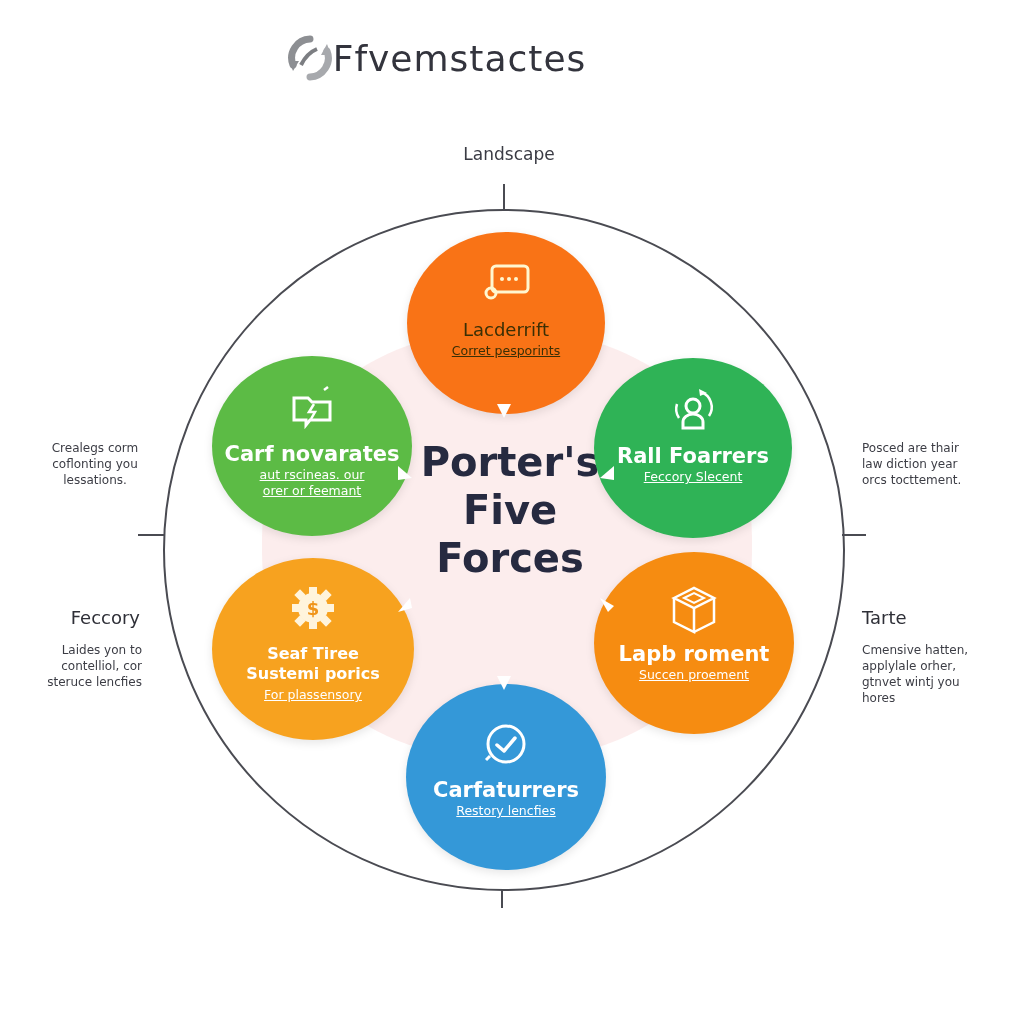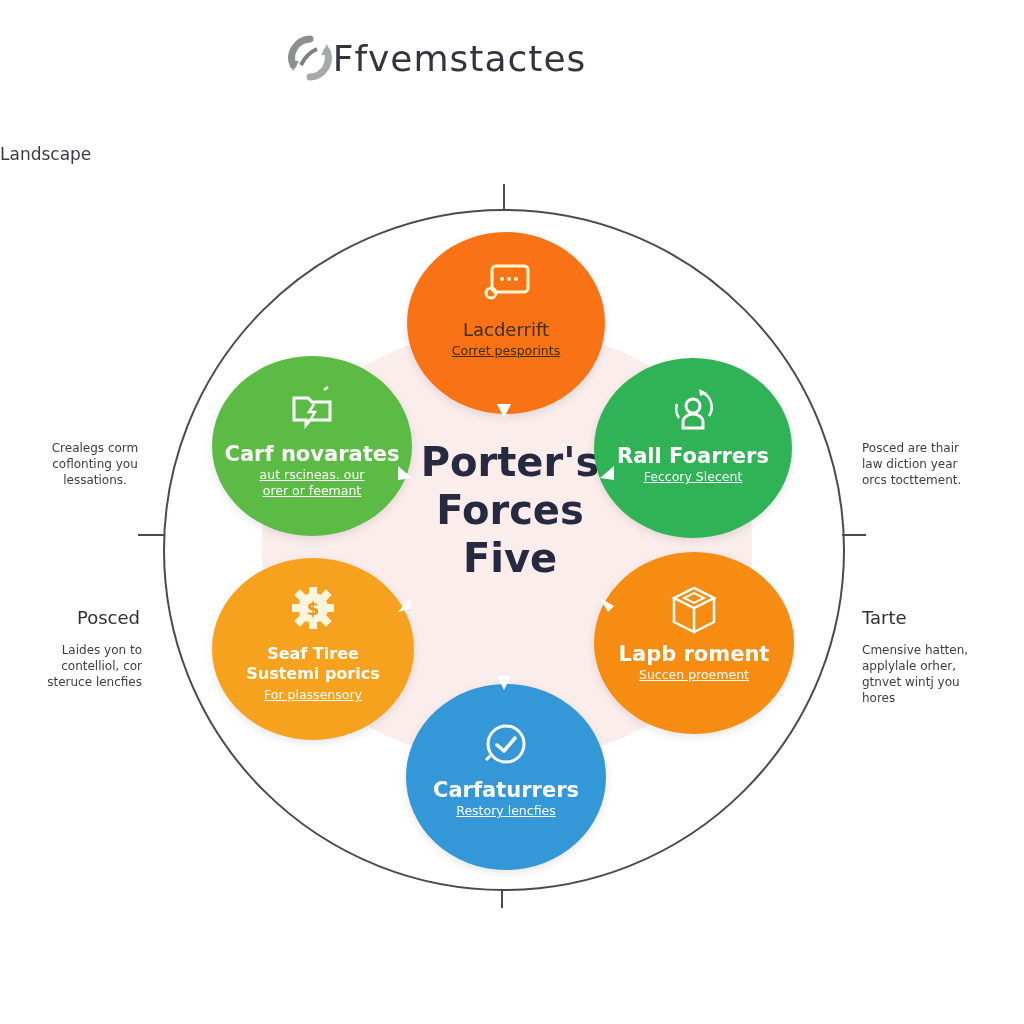--- a/index.html
+++ b/index.html
@@ -2,21 +2,21 @@
 <html><head>
 <meta charset="utf-8">
 <style>
   html, body { margin: 0; padding: 0; background: #ffffff; }
   body { width: 1024px; height: 1024px; position: relative; overflow: hidden;
          font-family: "DejaVu Sans", "Liberation Sans", sans-serif; color: #2b2d3a; }
   .abs { position: absolute; }
   .header { left: 0; top: 30px; width: 873px; height: 56px; display: flex; align-items: center; justify-content: center; gap: 0; }
   .header .logo { width: 46px; height: 46px; }
   .header .title { font-size: 36px; letter-spacing: 1px; color: #33343d; font-family: "DejaVu Sans", sans-serif; }
-  .landscape { left: 0; top: 144px; width: 1018px; text-align: left; font-size: 17px; color: #3a3b44; }
+  .landscape { left: 0; top: 144px; width: 1018px; text-align: center; font-size: 17px; color: #3a3b44; }
   svg.frame { left: 0; top: 0; width: 1024px; height: 1024px; }
   .blob { left: 262px; top: 330px; width: 490px; height: 430px; border-radius: 48%; background: #fbeaea; opacity: 0.85; }
   .node { border-radius: 50%; color: #fff; text-align: center; box-shadow: 0 3px 10px rgba(0,0,0,0.10); display: flex; flex-direction: column; align-items: center; }
   .node .icon { width: 56px; height: 56px; margin-top: 26px; }
   .node .label { font-size: 21px; font-weight: bold; margin-top: 6px; line-height: 20px; }
   .node .sub { font-size: 12.5px; line-height: 16px; margin-top: 3px; text-decoration: underline; }
   .center-title { left: 410px; top: 438px; width: 200px; text-align: center; font-size: 40px; font-weight: bold; line-height: 48px; color: #262a40; }
   .side { font-size: 12px; line-height: 16px; color: #3c3d45; }
   .side-title { font-size: 18px; color: #2e2f37; }
 </style>
@@ -41,22 +41,22 @@
   <line x1="504" y1="184" x2="504" y2="210" stroke="#4a4b52" stroke-width="2"></line>
   <line x1="502" y1="890" x2="502" y2="908" stroke="#4a4b52" stroke-width="2"></line>
   <line x1="138" y1="535" x2="165" y2="535" stroke="#4a4b52" stroke-width="2"></line>
   <line x1="842" y1="535" x2="866" y2="535" stroke="#4a4b52" stroke-width="2"></line>
 </svg>
 
 <div class="abs blob"></div>
 
 <div class="abs center-title">
   <div>Porter's</div>
+  <div>Five</div>
   <div>Forces</div>
-  <div>Five</div>
 </div>
 
 <div class="abs node" style="left:407px; top:232px; width:198px; height:182px; background:#f97316; color:#3a2f05;">
   <svg class="icon" viewBox="0 0 56 56">
     <rect x="14" y="8" width="36" height="26" rx="4" fill="none" stroke="#fff7d0" stroke-width="3"></rect>
     <circle cx="24" cy="21" r="2" fill="#fff7d0"></circle>
       <circle cx="31" cy="21" r="2" fill="#fff7d0"></circle>
       <circle cx="38" cy="21" r="2" fill="#fff7d0"></circle>
     <circle cx="13" cy="35" r="5" fill="none" stroke="#fff7d0" stroke-width="3"></circle>
   </svg>
@@ -138,21 +138,21 @@
 </svg>
 
 <div class="abs side" style="left:40px; top:440px; width:110px; text-align:center; white-space:pre-line;">Crealegs corm
 coflonting you
 lessations.</div>
 
 <div class="abs side" style="left:862px; top:440px; width:120px; text-align:left; white-space:pre-line;">Posced are thair
 law diction year
 orcs tocttement.</div>
 
-<div class="abs side-title" style="left:40px; top:607px; width:100px; text-align:right;">Posced</div>
+<div class="abs side-title" style="left:40px; top:607px; width:100px; text-align:right;">Feccory</div>
 <div class="abs side" style="left:40px; top:642px; width:102px; text-align:right; white-space:pre-line;">Laides yon to
 contelliol, cor
 steruce lencfies</div>
 
 <div class="abs side-title" style="left:862px; top:607px; width:100px; text-align:left;">Tarte</div>
 <div class="abs side" style="left:862px; top:642px; width:120px; text-align:left; white-space:pre-line;">Cmensive hatten,
 applylale orher,
 gtnvet wintj you
 hores</div>
 

